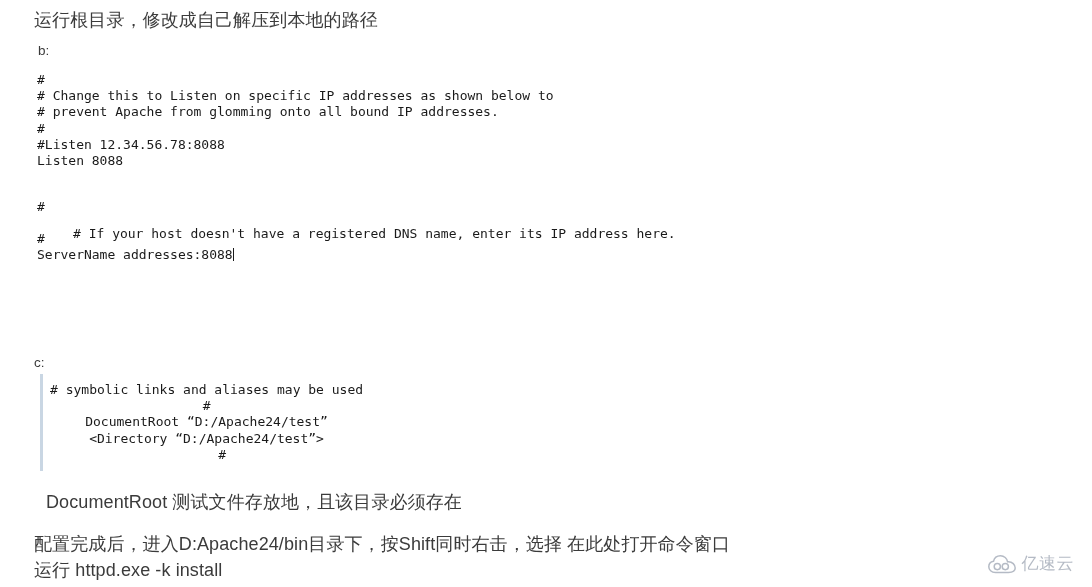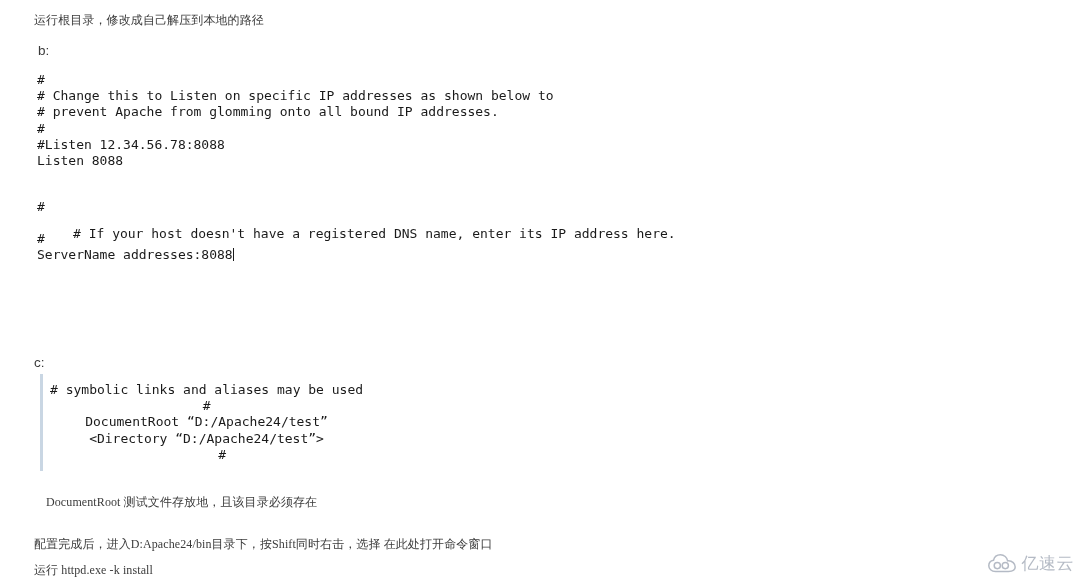--- a/index.html
+++ b/index.html
@@ -19,22 +19,22 @@
   .page {
     position: relative;
     width: 1092px;
     height: 587px;
     background: #ffffff;
   }
 
   
   .prose {
     position: absolute;
-    font-family: Liberation Serif, serif;
-    font-size: 12px;
+    font-family: Liberation Sans, sans-serif;
+    font-size: 18px;
     color: #3b3b3b;
     line-height: 20px;
     letter-spacing: 0.1px;
     white-space: nowrap;
   }
   .prose.wrap {
     white-space: normal;
     line-height: 25px;
   }
 
@@ -70,21 +70,21 @@
     vertical-align: -2px;
     margin-left: 0px;
   }
 
   
   .watermark {
     position: absolute;
     right: 18px;
     bottom: 12px;
     display: flex;
-    align-items: center;
+    align-items: flex-end;
     gap: 4px;
     opacity: 0.85;
     user-select: none;
   }
   .watermark .wm-text {
     font-family: "Liberation Sans", sans-serif;
     font-size: 17px;
     color: #a8afbb;
     letter-spacing: 0.5px;
   }

